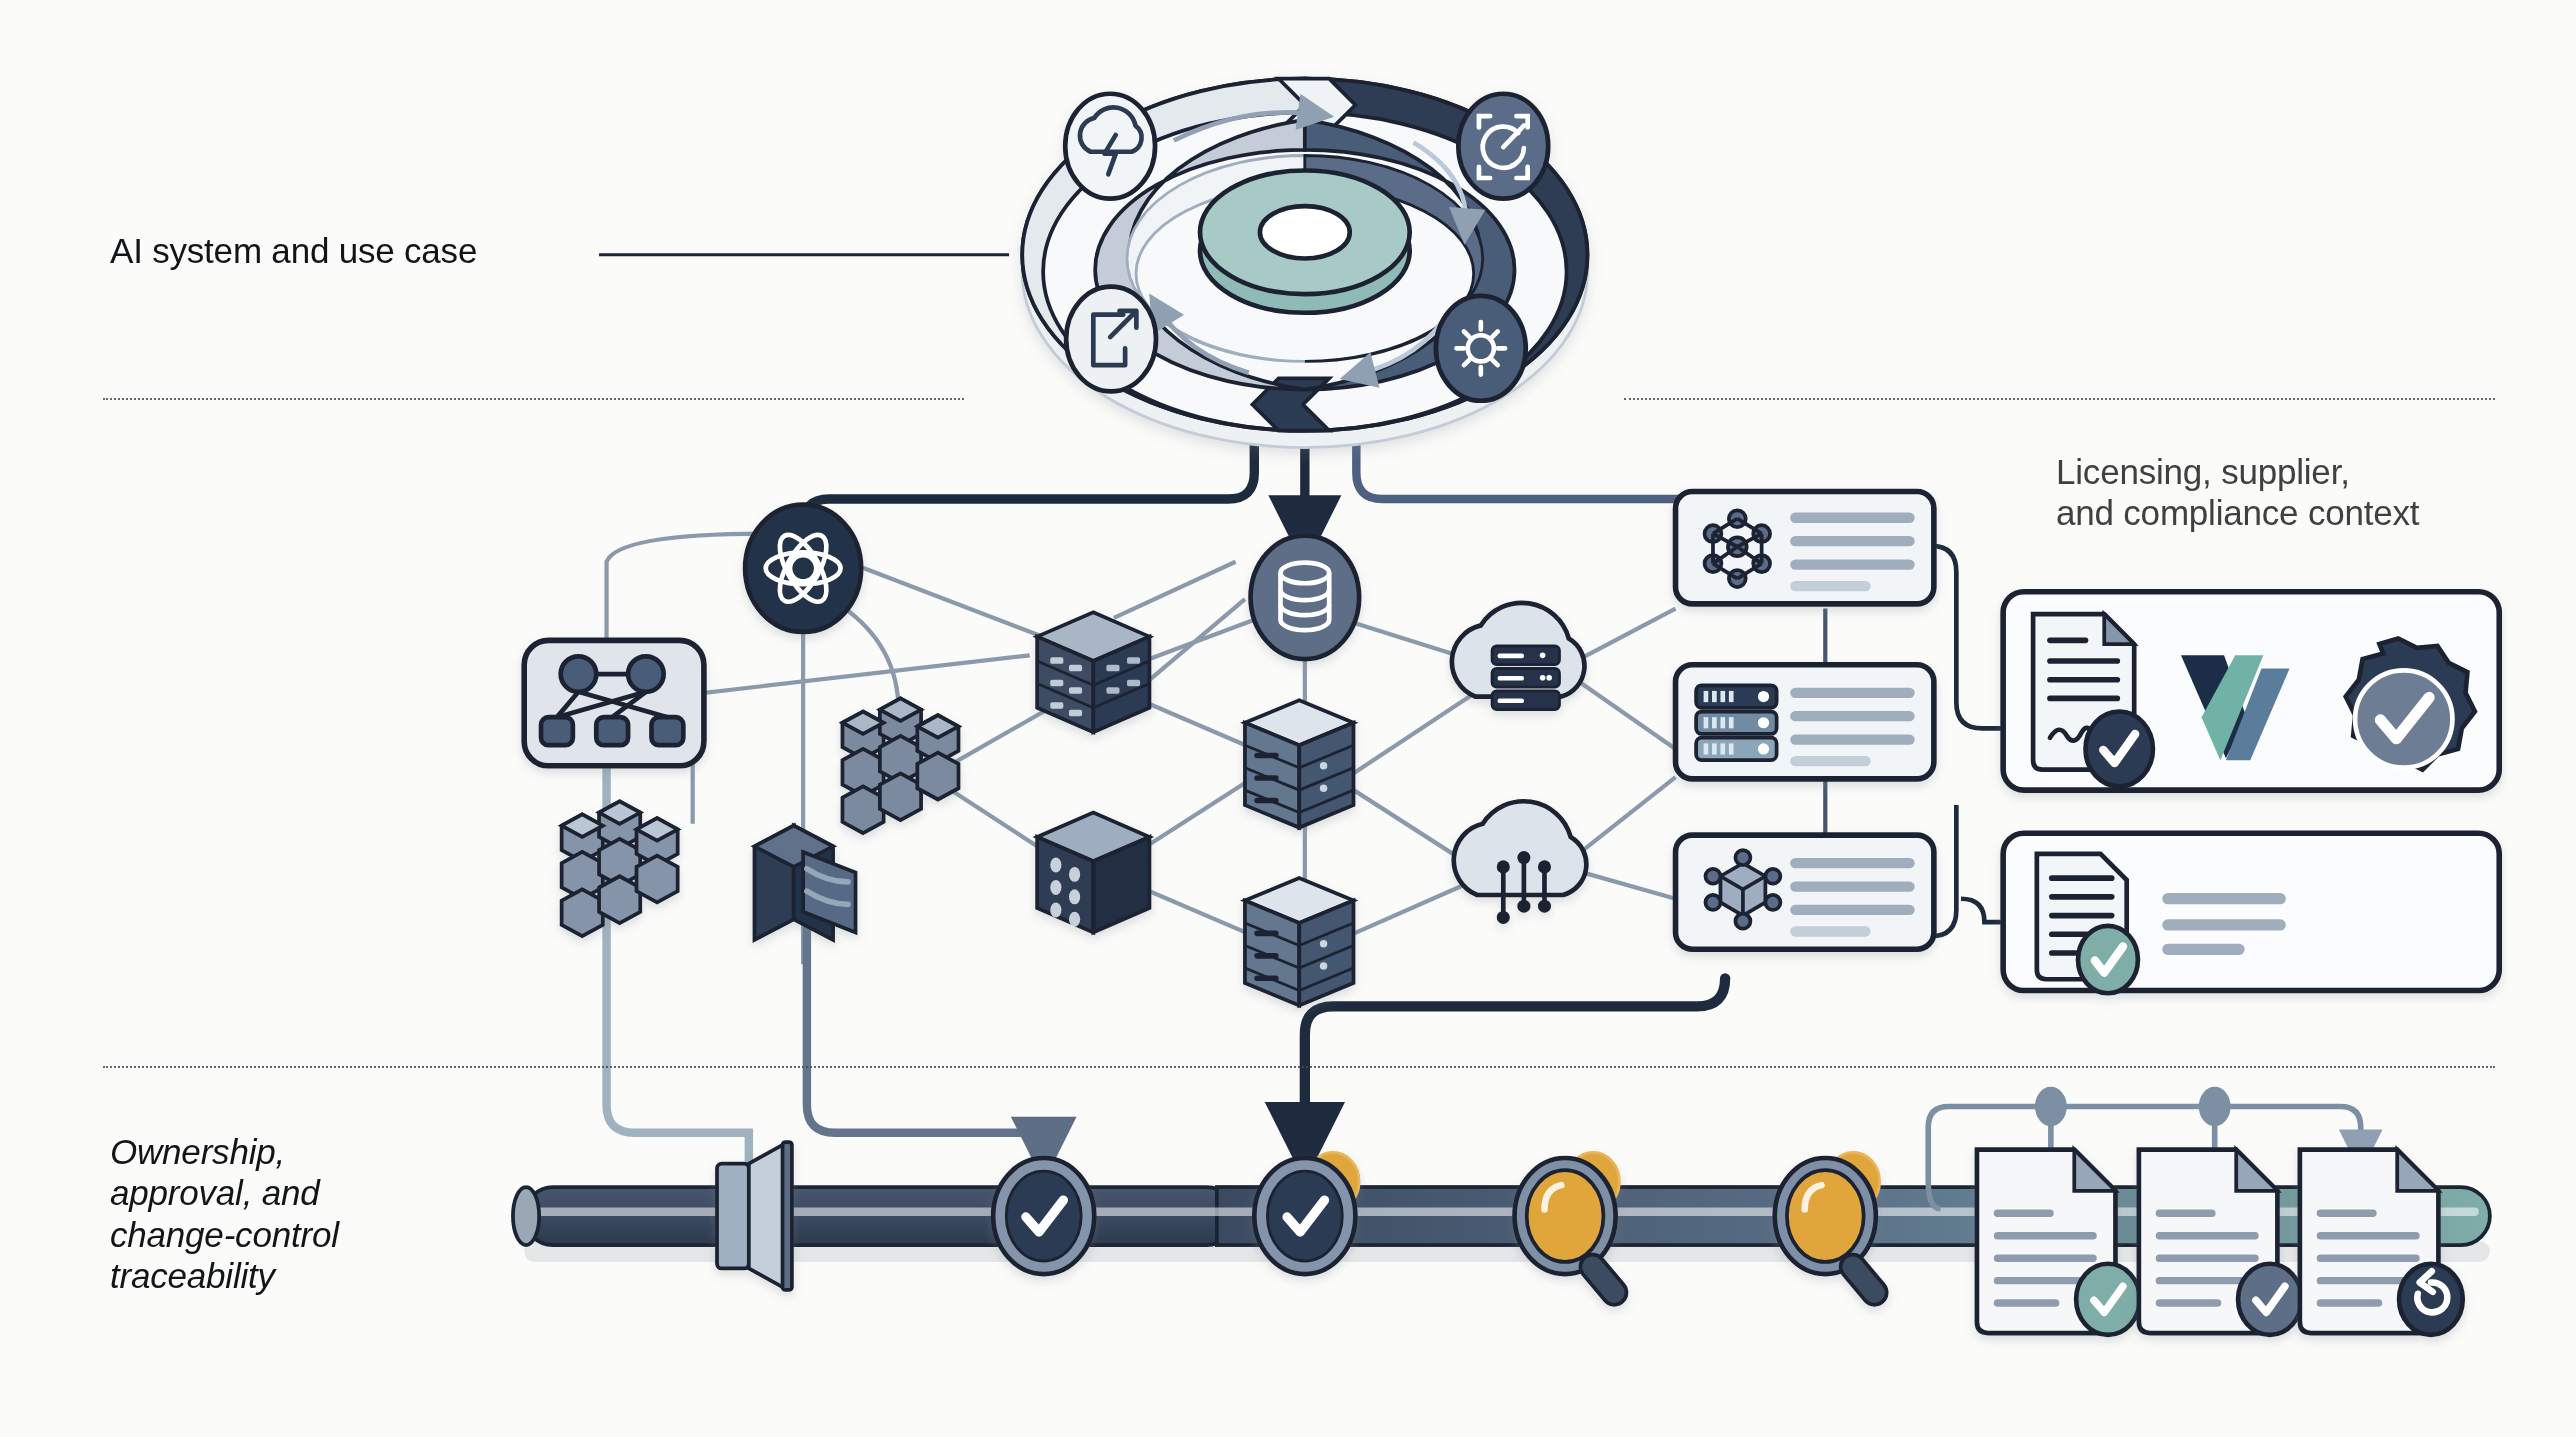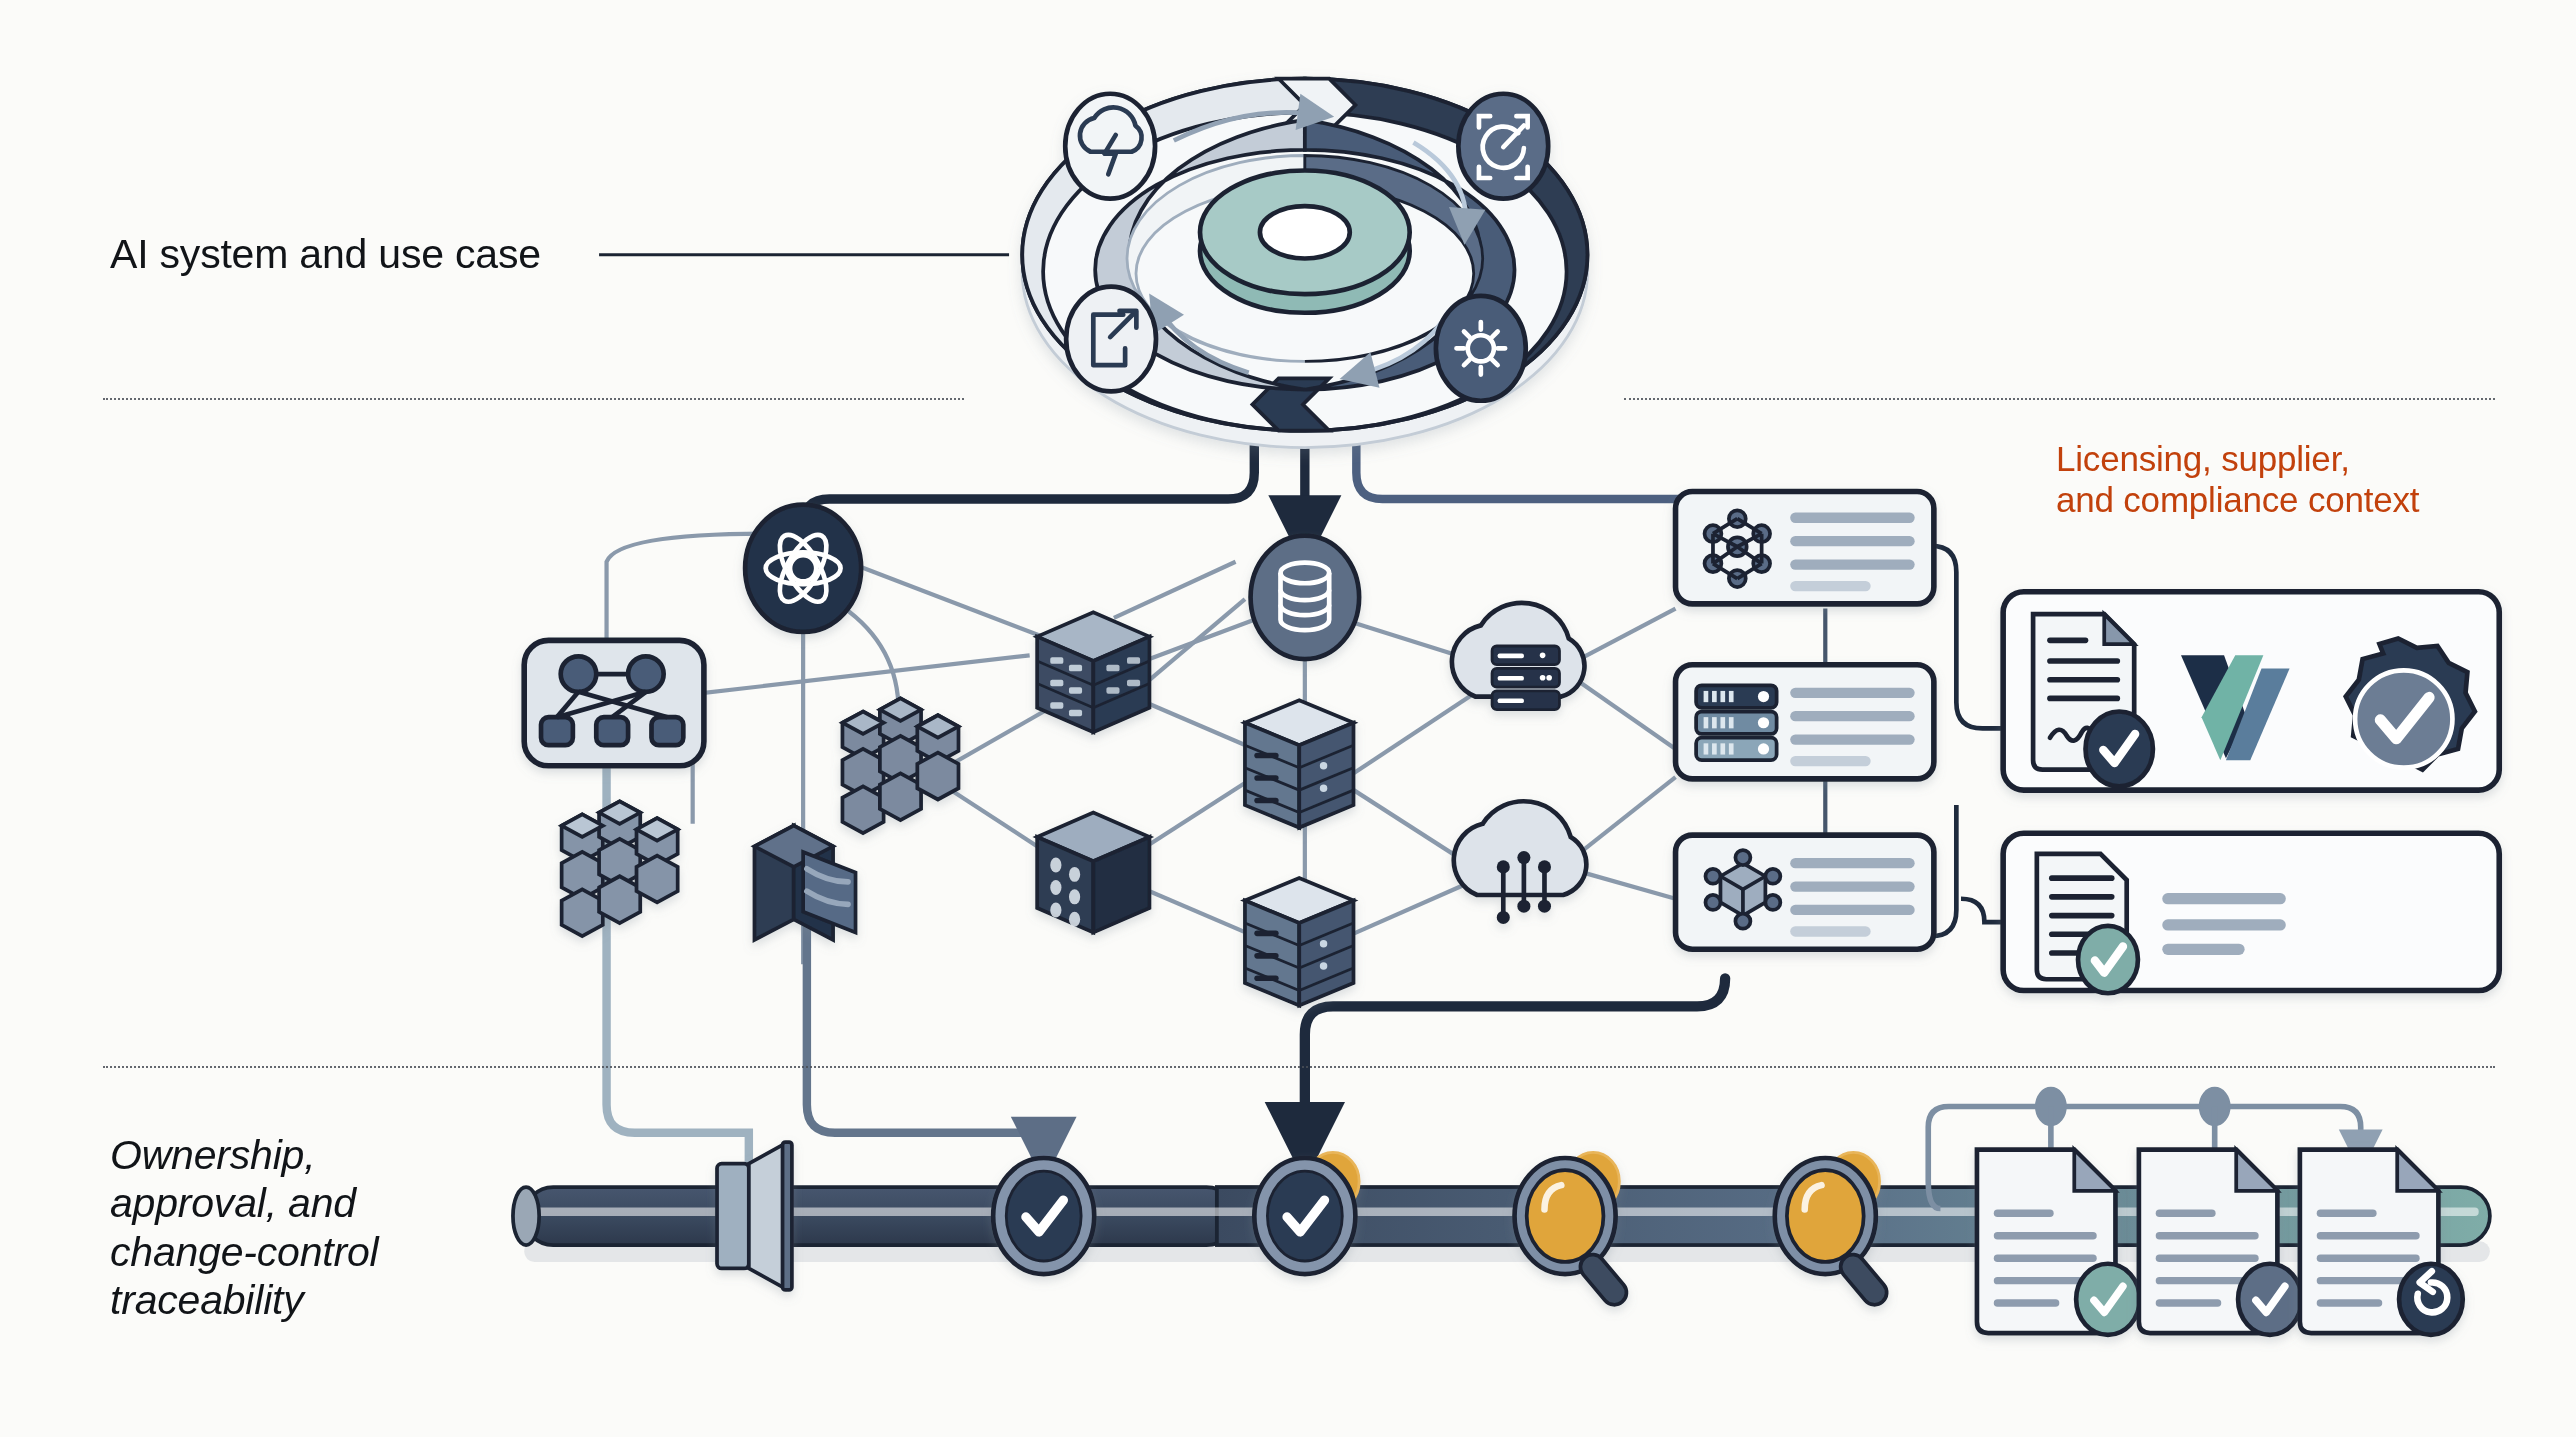--- a/index.html
+++ b/index.html
@@ -13,32 +13,32 @@
     height:1438px;
     background:#fbfbf9;
     overflow:hidden;
   }
   svg.layer{position:absolute;left:0;top:0;width:2576px;height:1438px;overflow:visible;}
 
   
   .row-label{
     position:absolute;
     color:#111418;
-    font-size:41px;
+    font-size:35px;
     line-height:1.18;
     letter-spacing:-0.2px;
     font-weight:400;
     white-space:pre-line;
   }
   #label-ai{left:110px;top:230px;}
   #label-models{left:110px;top:620px;}
   #label-ownership{left:110px;top:1131px;font-style:italic;}
   #label-licensing{
-    position:absolute;left:2056px;top:438px;
-    color:#c2410c;font-size:35px;line-height:1.18;white-space:pre-line;
+    position:absolute;left:2056px;top:451px;
+    color:#404040;font-size:35px;line-height:1.18;white-space:pre-line;
     letter-spacing:-0.2px;
   }
 
   
   .divider{
     position:absolute;height:0;border-top:2.8px dotted #4a4f57;opacity:.85;
   }
   #div-left-1{left:103px;top:398px;width:861px;}
   #div-right-1{left:1624px;top:398px;width:871px;}
   #div-2{left:103px;top:1066px;width:2392px;}

